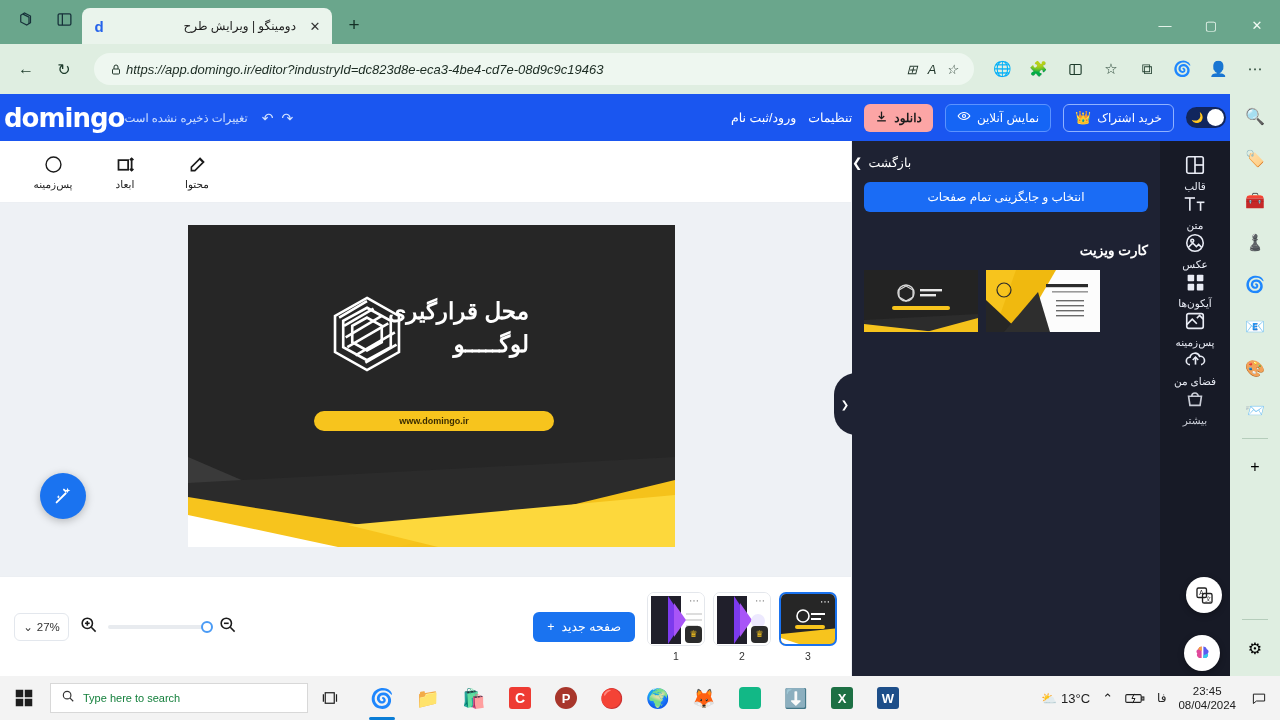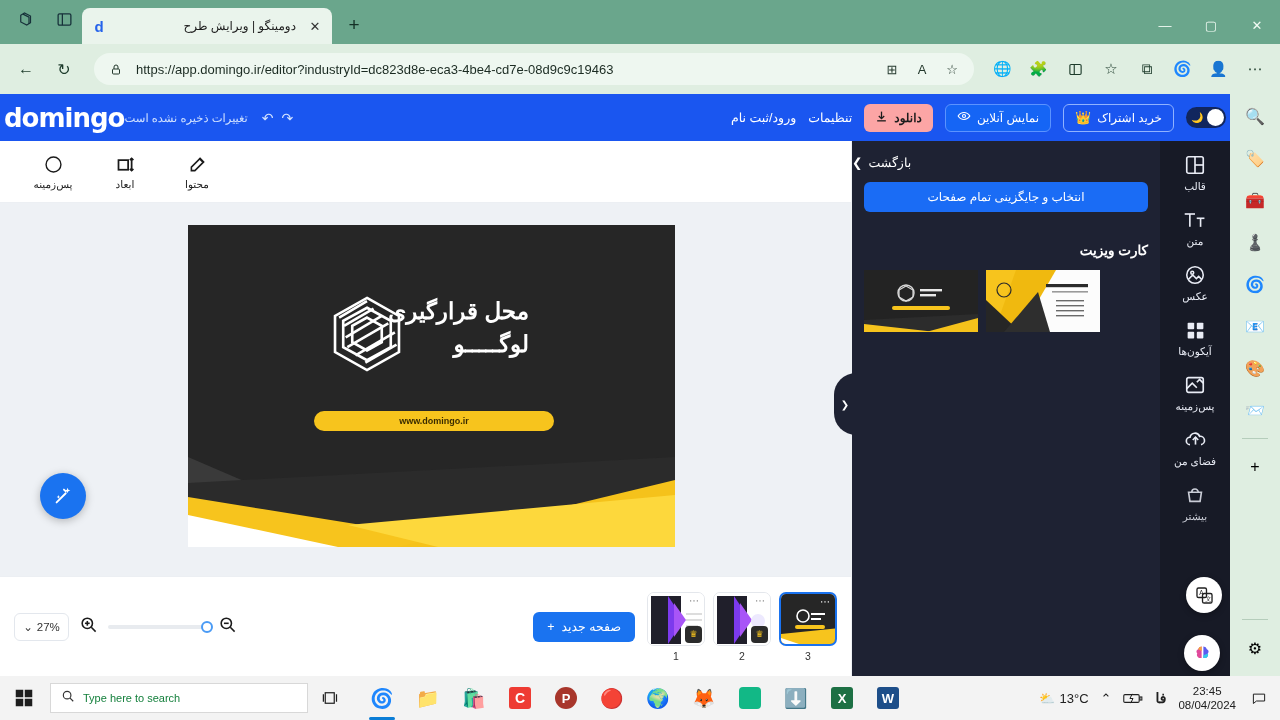--- a/index.html
+++ b/index.html
@@ -36,21 +36,21 @@
 
   
   .addrbar {
     position:absolute; left:0; top:44px; width:1280px; height:50px;
     background:#dfeee1; display:flex; align-items:center; padding:0 10px; gap:6px;
   }
   .nav-btn { width:32px; height:32px; border-radius:50%; display:flex; align-items:center;
     justify-content:center; color:#1d3b2b; font-size:16px; }
   .omnibox {
     flex:1; height:32px; background:#eef7f0; border-radius:16px; display:flex;
-    align-items:center; padding:0 12px; gap:10px; margin:0 8px;
+    align-items:center; padding:0 12px; margin:0 8px;font-style:italic;
   }
   .omni-url { flex:1; font-size:13px; color:#1b2b22; white-space:nowrap; overflow:hidden; }
   .omni-ico { width:20px; height:20px; display:flex; align-items:center; justify-content:center;
      color:#23382c; font-size:13px; }
   .bar-ico { width:30px; height:30px; display:flex; align-items:center; justify-content:center;
      color:#1d3b2b; font-size:15px; }
 
   
   .edge-rail {
     position:absolute; right:0; top:94px; width:50px; height:582px;
@@ -157,21 +157,21 @@
 
   .panel-handle {
     position:absolute; left:-18px; top:232px; width:22px; height:62px;
     background:#1e2233; border-radius:30px 0 0 30px;
     display:flex; align-items:center; justify-content:center; color:#fff; font-size:10px;
   }
 
   
   .sidebar { position:absolute; right:0; top:47px; width:70px; height:535px;
     background:#171a26; display:flex; flex-direction:column; align-items:center;
-    padding-top:12px; gap:16px; }
+    padding-top:12px; }
   .sb-item { width:60px; display:flex; flex-direction:column; align-items:center; gap:3px; }
   .sb-ico { height:24px; display:flex; align-items:center; justify-content:center; color:#e9ecf5; }
   .sb-lb { font-size:10.5px; color:#e9ecf5; direction:rtl; white-space:nowrap; }
   .float-bubble { position:absolute; border-radius:50%; background:#fff;
     display:flex; align-items:center; justify-content:center;
     box-shadow:0 2px 6px rgba(0,0,0,.3); }
 
   
   .taskbar { position:absolute; left:0; bottom:0; width:1280px; height:44px;
     background:#f3f3f3; display:flex; align-items:center; }
@@ -181,21 +181,21 @@
   .search-ph { font-size:11px; color:#15803d; }
   .tv-btn { width:44px; height:44px; display:flex; align-items:center; justify-content:center; }
   .tb-apps { display:flex; align-items:center; gap:2px; margin-left:8px; }
   .tb-app { width:44px; height:44px; display:flex; align-items:center; justify-content:center;
     position:relative; font-size:19px; }
   .tb-app.active::after { content:""; position:absolute; bottom:0; left:9px; width:26px;
     height:3px; background:#0a7dd6; border-radius:2px; }
   .tray { margin-left:auto; display:flex; align-items:center; gap:12px; padding-right:10px; }
   .tray-ico { font-size:13px; color:#202020; display:flex; align-items:center; gap:4px; }
   .clock { text-align:center; font-size:11.5px; line-height:1.25; color:#202020; }
-  .lang { font-size:14px; color:#202020; direction:rtl;font-weight:bold; }
+  .lang { font-size:12px; color:#202020; direction:rtl; }
   .notif { width:22px; height:22px; display:flex; align-items:center; justify-content:center; }
 </style>
 </head>
 <body>
 
 <div class="titlebar">
   <div class="tb-icons">
     <div class="tb-ico">
       <svg width="18" height="18" viewBox="0 0 24 24" fill="none" stroke="#17313a" stroke-width="1.6">
         <path d="M5 7l5-3 8 4v9l-5 3-8-4z"></path>

